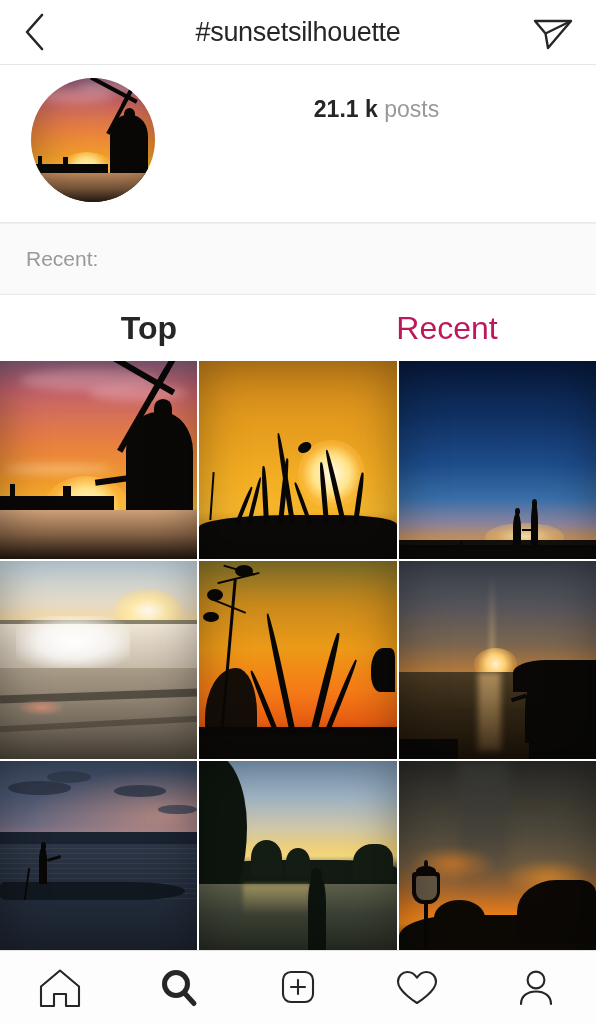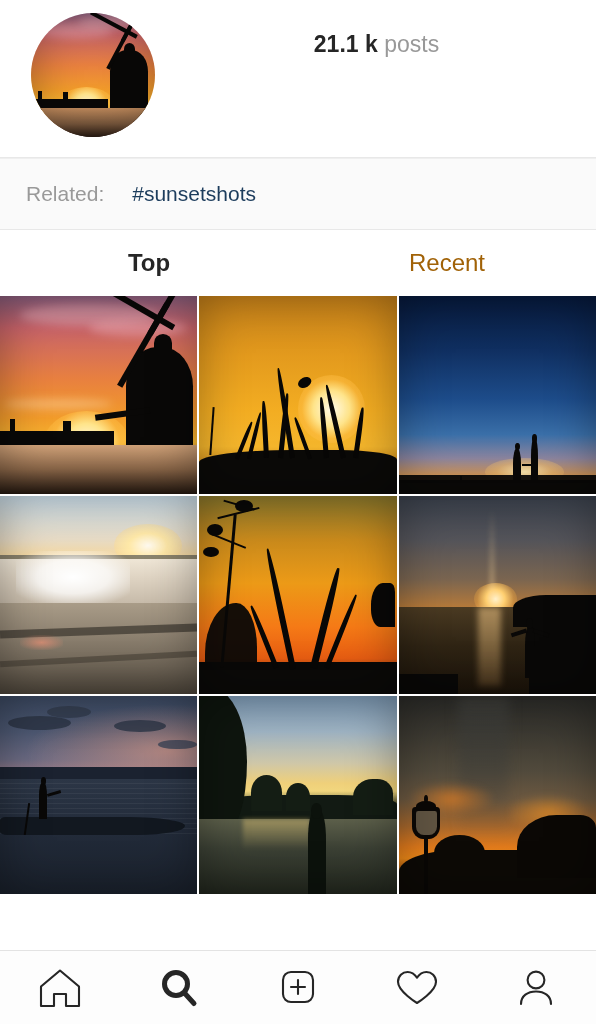--- a/index.html
+++ b/index.html
@@ -122,25 +122,25 @@
 
   
   .tabs {
     flex: 0 0 66px;
     display: flex;
     background: #ffffff;
   }
   .tab {
     flex: 1;
     display: flex; align-items: center; justify-content: center;
-    font-size: 24px;
+    font-size: 32px;
     cursor: pointer;
   }
   .tab.active { color: #262626; font-weight: bold; }
-  .tab.inactive { color: #a16207; }
+  .tab.inactive { color: #be185d; }
 
   
   .grid {
     flex: 1 1 auto;
     display: grid;
     grid-template-columns: repeat(3, 1fr);
     grid-auto-rows: 198px;
     gap: 2px;
     background: #ffffff;
     overflow: hidden;
@@ -183,20 +183,34 @@
   
   .blade { position: absolute; background: #080706; transform-origin: bottom center; border-radius: 40% 40% 0 0 / 60% 60% 0 0; }
 
   .vignette { position: absolute; inset: 0; box-shadow: inset 0 0 48px rgba(0,0,0,0.35); }
 </style>
 </head>
 <body>
 
 <div class="phone">
 
+  <div class="header">
+    <div class="back-btn">
+      <svg width="26" height="40" viewBox="0 0 26 40" fill="none">
+        <path d="M20 3 L5 20 L20 37" stroke="#262626" stroke-width="2.6" stroke-linecap="round" stroke-linejoin="round"></path>
+      </svg>
+    </div>
+    <div class="header-title">#sunsetsilhouette</div>
+    <div class="share-btn">
+      <svg width="42" height="40" viewBox="0 0 42 40" fill="none">
+        <path d="M3 9 L39 9 L16 36 L13.5 21.5 Z" stroke="#262626" stroke-width="2.4" stroke-linejoin="round"></path>
+        <path d="M39 9 L13.5 21.5" stroke="#262626" stroke-width="2.4" stroke-linejoin="round"></path>
+      </svg>
+    </div>
+  </div>
 
   <div class="profile">
     <div class="avatar-wrap">
       <div class="avatar">
         <div class="art">
           <div class="sky wm-sky"></div>
           <div class="wm-cloud" style="left:6%;top:8%;width:60%;height:12%;"></div>
           <div class="wm-cloud" style="left:38%;top:2%;width:55%;height:10%;"></div>
           <div class="sun" style="left:22%;top:60%;width:46%;height:32%;"></div>
 
@@ -217,22 +231,21 @@
     </div>
     <div class="profile-right">
       <div class="post-count">
         <b>21.1 k</b>
         <span>posts</span>
       </div>
     </div>
   </div>
 
   <div class="related">
-    <span class="related-label">Related:</span>
-    <span class="related-tag">#sunsetshots</span>
+    <span class="related-label">Recent:</span>
   </div>
 
   <div class="tabs">
     <div class="tab active">Top</div>
     <div class="tab inactive">Recent</div>
   </div>
 
   <div class="grid">
 
     <div class="cell">

